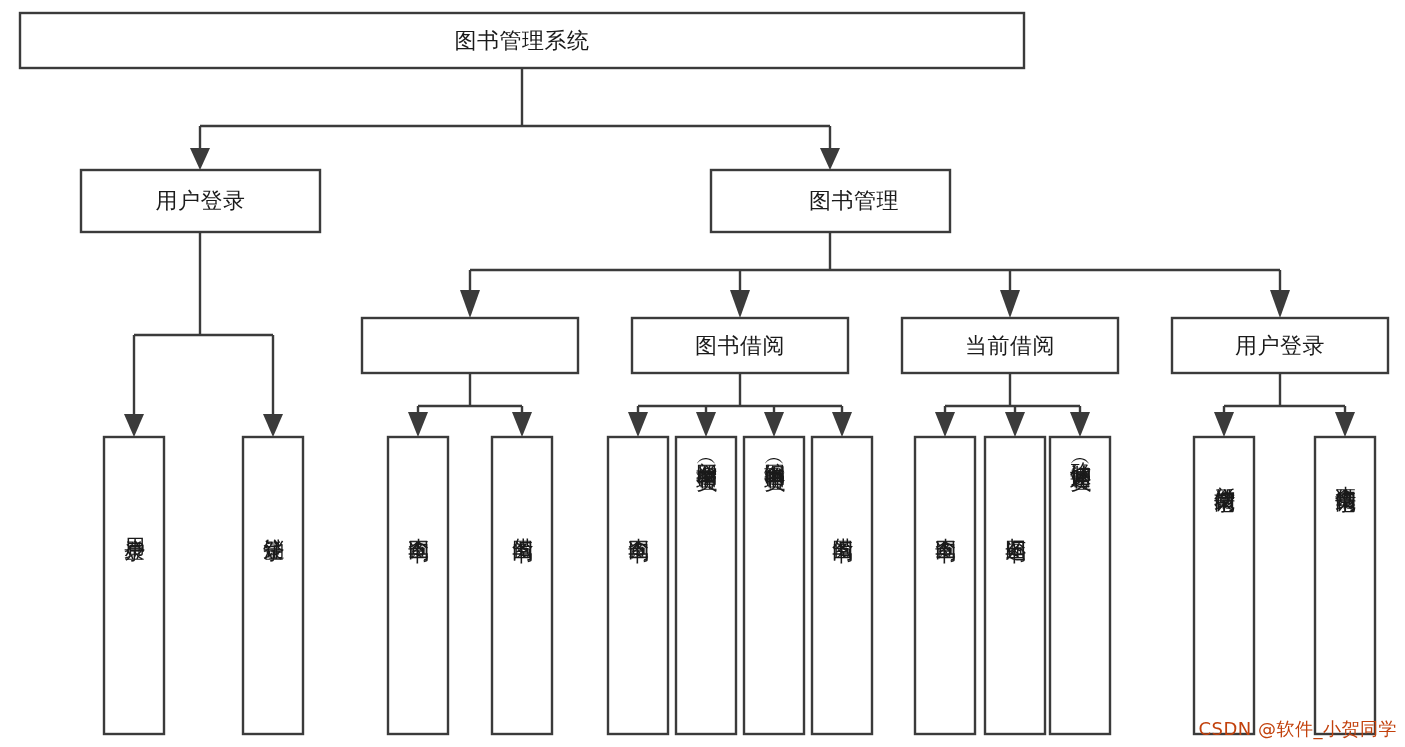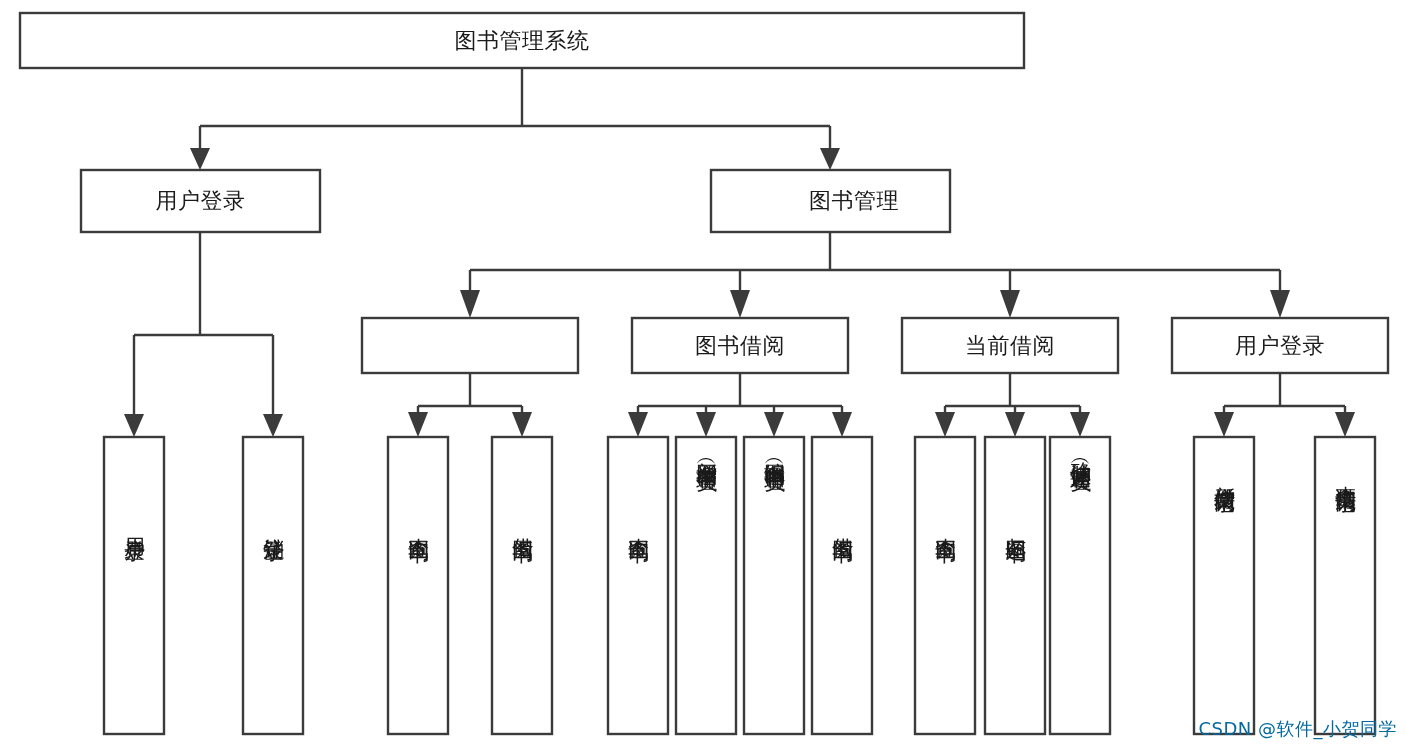--- a/index.html
+++ b/index.html
@@ -69,21 +69,21 @@
     color: #1a1a1a;
     white-space: nowrap;
     letter-spacing: 0.5px;
   }
   .watermark {
     position: absolute;
     right: 8px;
     bottom: 6px;
     font-family: "DejaVu Sans", "Liberation Sans", sans-serif;
     font-size: 18px;
-    color: #0369a1;
+    color: #c2410c;
     white-space: nowrap;
     letter-spacing: 0.5px;
   }
 </style>
 </head>
 <body>
 
 <div id="diagram-root">
 
   <svg class="flow" viewBox="0 0 1405 747">

